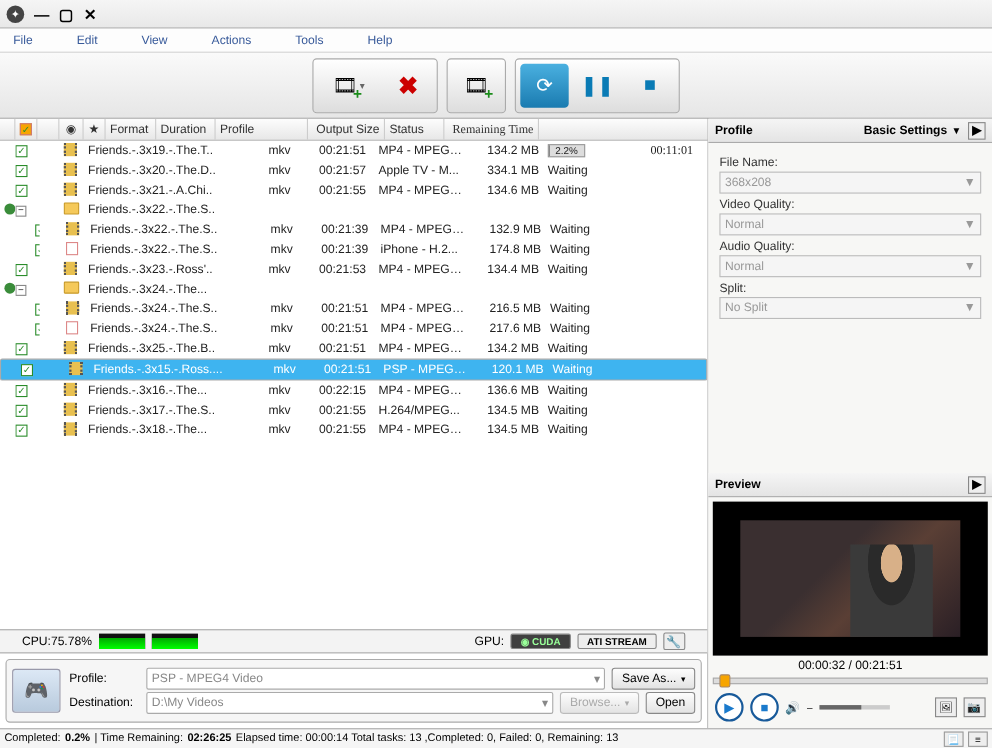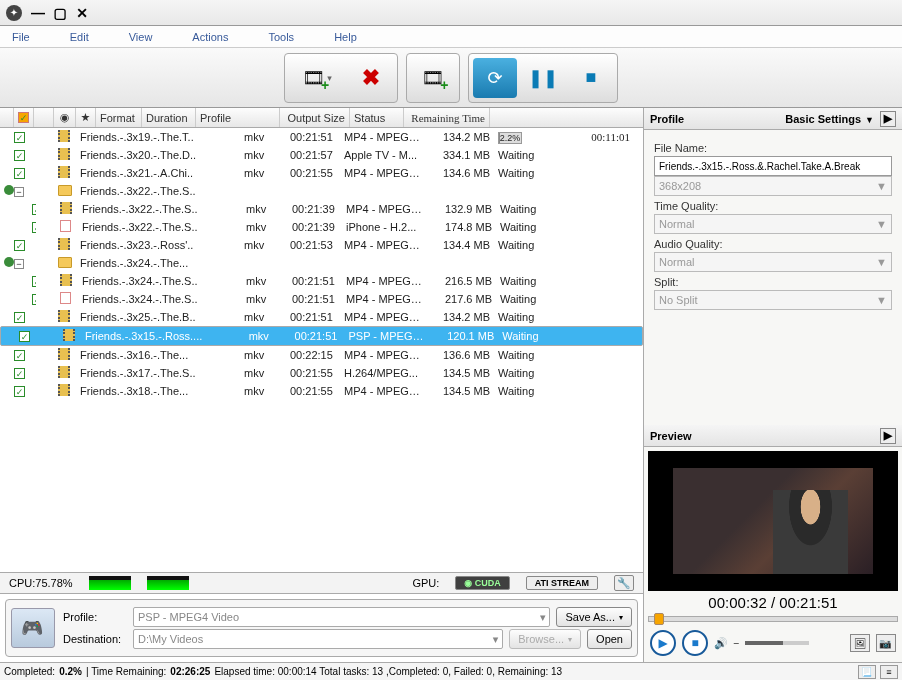--- a/index.html
+++ b/index.html
@@ -32,24 +32,24 @@
 .rows { flex:1; overflow-y:auto; background:#fff;}
 .row { height:18px; display:flex; font-size:11px; color:#222; align-items:center;}
 .row > div { padding:1px 4px; overflow:hidden; white-space:nowrap; text-overflow:ellipsis;}
 .row.sel { background:#3eb4f0; color:#fff;}
 .chkbox{width:11px;height:11px;border:1px solid #2a8c2a;display:inline-flex;align-items:center;justify-content:center;font-size:9px;color:#2a8c2a;background:#fff;}
 .folder-ico{display:inline-block;width:14px;height:11px;background:#f5c95a;border:1px solid #c89a2a;border-radius:1px;}
 .film-ico{display:inline-block;width:12px;height:12px;background:#e8c050;border-left:2px dotted #555;border-right:2px dotted #555;}
 .doc-ico{display:inline-block;width:11px;height:12px;background:#fff;border:1px solid #d88;}
 .expander{width:10px;height:10px;border:1px solid #888;background:#fff;display:inline-flex;align-items:center;justify-content:center;font-size:9px;line-height:1;cursor:pointer;}
 .toggle-dot{width:10px;height:10px;border-radius:50%;background:#3a8c3a;display:inline-block;}
-.progbar{display:inline-block;width:24px;height:12px;background:#ddd;border:1px solid #999;position:relative;font-size:9px;text-align:center;line-height:10px;}
+.progbar{display:inline-block;width:34px;height:12px;background:#ddd;border:1px solid #999;position:relative;font-size:9px;text-align:center;line-height:10px;}
 .progbar .fill{position:absolute;left:0;top:0;bottom:0;background:#888;}
 
-.cpubar{height:22px;border-top:1px solid #aaa;border-bottom:1px solid #aaa;background:#f3f3f3;display:flex;align-items:center;padding:0 9px;gap:16px;font-size:11px;}
+.cpubar{height:22px;border-top:1px solid #aaa;border-bottom:1px solid #aaa;background:#f3f3f3;display:flex;align-items:center;padding:0 20px;gap:6px;font-size:11px;}
 .cpugraph{width:42px;height:14px;background:#111;display:inline-block;position:relative;overflow:hidden;}
 .cpugraph::after{content:"";position:absolute;left:0;right:0;bottom:0;height:70%;background:linear-gradient(0deg,#0f0,#0a0);}
 .gpubadge{padding:1px 8px;border:1px solid #888;background:#eee;border-radius:2px;font-size:9px;font-weight:bold;}
 .wrench{width:20px;height:16px;border:1px solid #888;background:#eee;display:flex;align-items:center;justify-content:center;cursor:pointer;border-radius:2px;}
 
 .bottombox{border:1px solid #aaa;border-radius:4px;margin:5px;padding:5px;display:flex;gap:8px;align-items:center;background:#f6f6f6;}
 .bigicon{width:44px;height:40px;background:linear-gradient(#dce8f5,#b8cadd);border:1px solid #99a;border-radius:3px;display:flex;align-items:center;justify-content:center;font-size:18px;}
 .formrow{display:flex;align-items:center;gap:6px;margin:2px 0;}
 .sel{border:1px solid #aaa;background:#fff;height:20px;padding:1px 4px;display:flex;align-items:center;justify-content:space-between;border-radius:2px;font-size:11px;color:#888;}
 .btn{border:1px solid #888;background:linear-gradient(#fdfdfd,#e3e3e3);height:20px;padding:0 8px;border-radius:3px;display:inline-flex;align-items:center;gap:4px;font-size:11px;cursor:pointer;}
@@ -64,21 +64,21 @@
 .panel-head .sq{width:16px;height:16px;border:1px solid #888;background:#eee;display:flex;align-items:center;justify-content:center;margin-left:6px;cursor:pointer;}
 .profile-body{padding:8px 10px;flex:0 0 auto;}
 .profile-body label{display:block;font-size:11px;margin:4px 0 2px;color:#333;}
 .txtfield{width:100%;height:20px;border:1px solid #999;padding:1px 4px;font-size:10px;background:#fff;}
 .ddl{width:100%;height:20px;border:1px solid #bbb;background:#f5f5f5;color:#999;padding:1px 4px;font-size:11px;display:flex;align-items:center;justify-content:space-between;}
 
 .preview-body{flex:1;display:flex;flex-direction:column;padding:4px;}
 .video{flex:1;background:#000;position:relative;min-height:140px;}
 .video .scene{position:absolute;left:10%;right:10%;top:12%;bottom:12%;background:linear-gradient(135deg,#3a2f30 40%,#5a3f35 60%,#2a1f25);}
 .video .person{position:absolute;right:20%;bottom:12%;width:30%;height:60%;background:radial-gradient(ellipse at 50% 20%,#d8b088 18%,#2a2a2a 19% 40%,#3a3a3a 41%);}
-.timetxt{text-align:center;font-size:15px;padding:3px 0;}
+.timetxt{text-align:center;font-size:11px;padding:3px 0;}
 .seek{height:6px;background:#ddd;border:1px solid #aaa;position:relative;margin:2px 0 6px;}
 .seek .knob{position:absolute;left:2%;top:-4px;width:10px;height:12px;background:#f7a500;border:1px solid #a86;border-radius:2px;}
 .controls{display:flex;align-items:center;gap:6px;padding:2px;}
 .pbtn{width:26px;height:26px;border:2px solid #185a9a;border-radius:50%;display:flex;align-items:center;justify-content:center;color:#1a7acc;font-size:12px;cursor:pointer;background:#fff;}
 .volslider{width:64px;height:4px;background:#ccc;position:relative;}
 .volslider::after{content:"";position:absolute;left:0;top:0;bottom:0;width:60%;background:#666;}
 .smbtn{width:20px;height:18px;border:1px solid #888;background:#eee;display:inline-flex;align-items:center;justify-content:center;font-size:10px;cursor:pointer;}
 .sort-ar{font-size:7px;color:#888;margin-left:2px;}
 </style>
 </head>
@@ -397,26 +397,25 @@
 
   <div class="right">
     <div class="panel-head">
       <span>Profile</span>
       <span class="spacer"></span>
       <span><span>Basic Settings</span><span class="caret">▼</span></span>
       <span class="sq">▶</span>
     </div>
     <div class="profile-body">
       <label>File Name:</label>
-      <input class="txtfield" value="Friends.-.3x15.-.Ross.&amp;.Rachel.Take.A.Break" style="">
       <div class="ddl">
           <span>368x208</span>
           <span>▼</span>
         </div>
-      <label>Time Quality:</label>
+      <label>Video Quality:</label>
       <div class="ddl">
           <span>Normal</span>
           <span>▼</span>
         </div>
       <label>Audio Quality:</label>
       <div class="ddl">
           <span>Normal</span>
           <span>▼</span>
         </div>
       <label>Split:</label>

